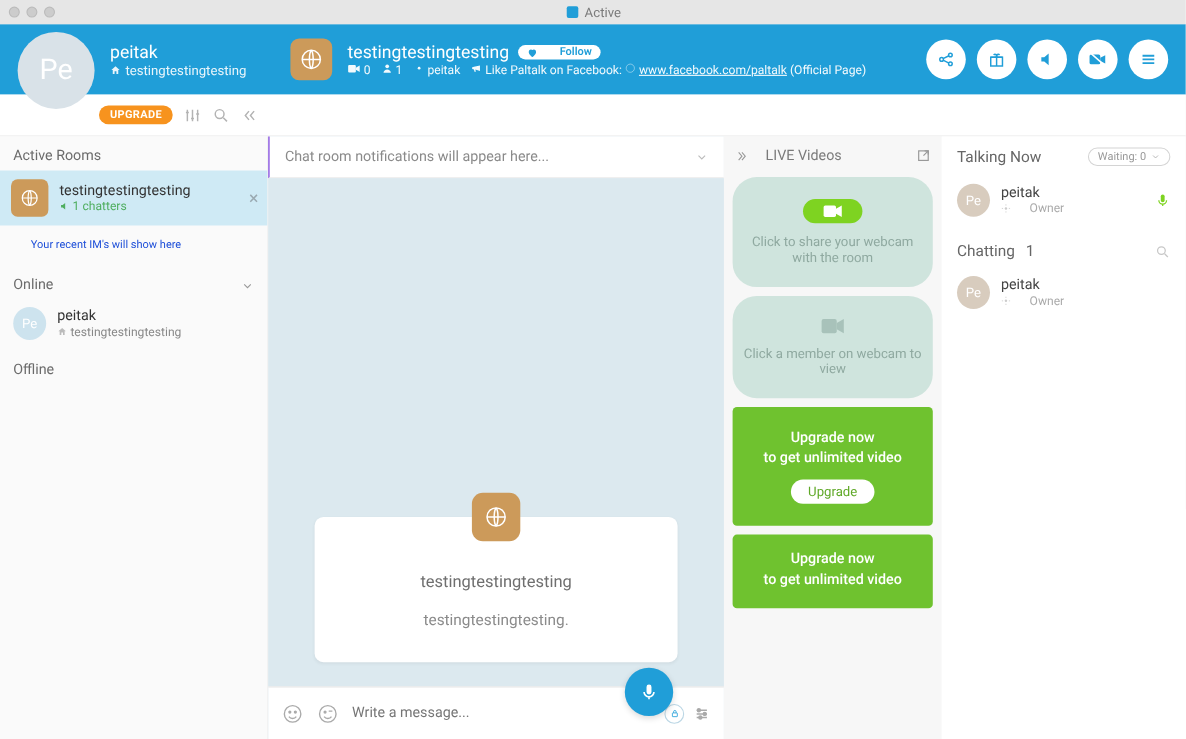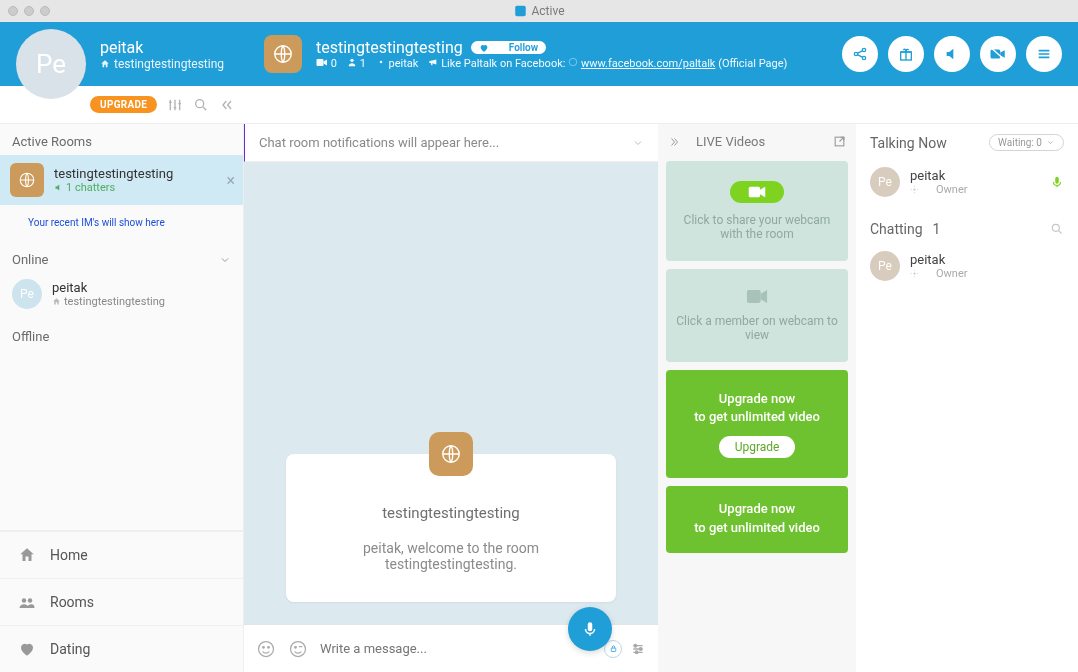--- a/index.html
+++ b/index.html
@@ -66,21 +66,21 @@
 .compose input { flex: 1; border: none; outline: none; font-size: 13px; color: #666; background: transparent;}
 .micbtn { width: 44px; height: 44px; border-radius: 50%; background: #209ed8; display: flex; align-items: center; justify-content: center; position: absolute; right: 46px; top: -18px; box-shadow: 0 2px 6px rgba(0,0,0,.15); cursor:pointer;}
 .compose-right { display:flex; align-items:center; gap:8px; margin-left:auto;}
 .lockmini { width:18px; height:18px; border:1px solid #bcd7e5; border-radius:50%; display:flex; align-items:center; justify-content:center; color:#209ed8;}
 
 
 .vidcol { width: 198px; background: #f7f7f7; padding: 8px; display: flex; flex-direction: column; gap: 8px; }
 .vid-h { display: flex; align-items: center; justify-content: space-between; color: #7a7a7a; font-size: 13px; padding: 2px 2px 4px; }
 .vid-h .left { display:flex; align-items:center; gap:16px;}
 .tile { border-radius: 4px; padding: 20px 10px; text-align: center; font-size: 12px; }
-.tile-teal { background: #cfe4dd; color: #8fa9a0; }
+.tile-teal { background: #cfe4dd; color: #8fa9a0; border-radius: 22px; }
 .sharebtn { background: #7ed321; color: #fff; border-radius: 14px; padding: 5px 18px; display: inline-flex; align-items:center; margin-bottom: 10px; }
 .tile-green { background: #6fc22f; color: #fff; position:relative; overflow:hidden;}
 .tile-green .txt { font-size: 13px; line-height: 1.4; margin-bottom: 10px; font-weight:500;}
 .upg-pill { background: #fff; color: #5fa827; border-radius: 12px; padding: 4px 16px; display: inline-block; font-size: 12px;}
 
 
 .rightcol { flex: 1; background: #fff; padding: 10px 14px; }
 .talking-h { display: flex; justify-content: space-between; align-items: center; font-size: 14px; color: #666; margin-bottom: 10px;}
 .waiting-pill { border: 1px solid #d4d4d4; border-radius: 10px; font-size: 10px; padding: 2px 8px; color: #999; display:flex; align-items:center; gap:4px;}
 .plist-item { display: flex; align-items: center; gap: 10px; padding: 6px 0; }
@@ -265,61 +265,38 @@
           <span>testingtestingtesting</span>
         </div>
       </div>
     </div>
 
     <div class="collapsible">
       <span>Offline</span>
     </div>
 
     <div class="sidebar-spacer"></div>
-    <div class="nav">
-      <div class="navitem">
-        <svg width="18" height="18" viewBox="0 0 24 24" fill="#999">
-            <path d="M12 3l9 8h-3v9h-4v-6H10v6H6v-9H3z"></path>
-          </svg>
-        <span>Home</span>
-      </div>
-      <div class="navitem">
-        <svg width="18" height="18" viewBox="0 0 24 24" fill="#999">
-            <circle cx="8" cy="10" r="3"></circle>
-            <circle cx="16" cy="10" r="3"></circle>
-            <path d="M2 20c0-3 3-5 6-5s6 2 6 5M12 20c0-3 3-5 6-5s4 2 4 5"></path>
-          </svg>
-        <span>Rooms</span>
-      </div>
-      <div class="navitem">
-        <svg width="18" height="18" viewBox="0 0 24 24" fill="#999">
-            <path d="M12 21s-8-5-8-11a5 5 0 0 1 8-4 5 5 0 0 1 8 4c0 6-8 11-8 11z"></path>
-          </svg>
-        <span>Dating</span>
-      </div>
-    </div>
   </div>
 
   <div class="center">
     <div class="notif-bar">
       <span>Chat room notifications will appear here...</span>
       <svg width="12" height="12" viewBox="0 0 24 24" fill="none" stroke="#bbb" stroke-width="2">
           <path d="M6 9l6 6 6-6"></path>
         </svg>
     </div>
     <div class="chatarea">
       <div class="welcome-card">
         <div class="welcome-badge">
           <svg width="22" height="22" viewBox="0 0 24 24" fill="none" stroke="#fff" stroke-width="1.5">
               <circle cx="12" cy="12" r="9"></circle>
               <path d="M3 12h18M12 3c2.5 3 2.5 15 0 18M12 3c-2.5 3-2.5 15 0 18"></path>
             </svg>
         </div>
         <div class="welcome-title">testingtestingtesting</div>
-        <div>peitak, welcome to the room</div>
         <div>testingtestingtesting.</div>
       </div>
     </div>
     <div class="compose">
       <svg width="20" height="20" viewBox="0 0 24 24" fill="none" stroke="#aaa" stroke-width="1.5">
           <circle cx="12" cy="12" r="9"></circle>
           <circle cx="9" cy="10" r="1" fill="#aaa"></circle>
           <circle cx="15" cy="10" r="1" fill="#aaa"></circle>
           <path d="M8 15c1 1.5 2.5 2 4 2s3-.5 4-2"></path>
         </svg>

